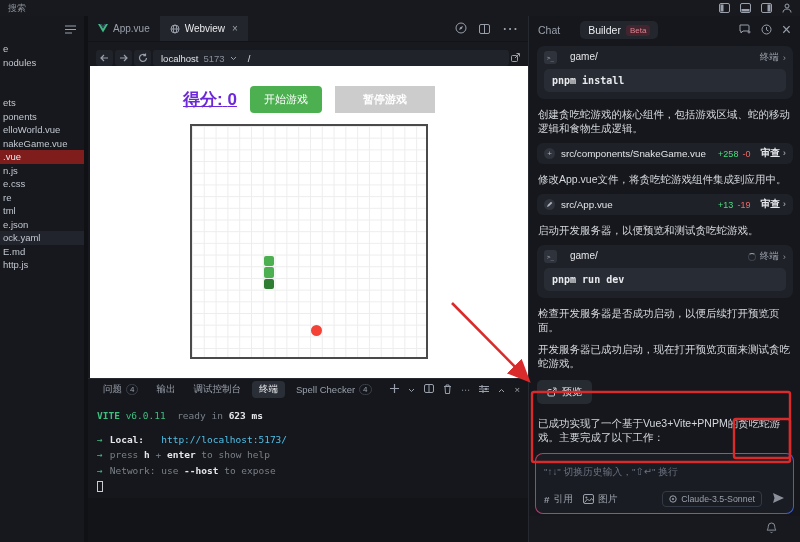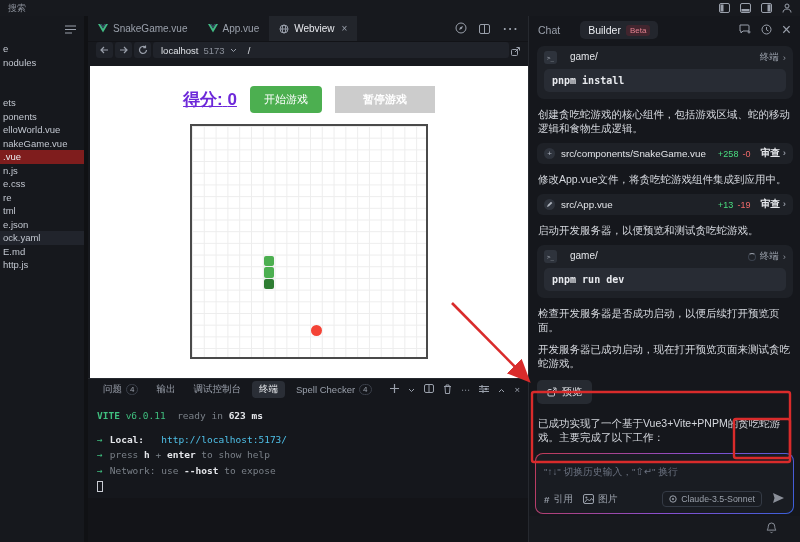--- a/index.html
+++ b/index.html
@@ -24,21 +24,21 @@
   .tree-spacer { height:27px; }
   .gutter { position:absolute; left:84px; top:16px; width:4px; height:526px; background:#101114; }
 
   
   .editor { position:absolute; left:88px; top:16px; width:440px; height:362px; background:#17191e; }
   .tabbar { height:26px; display:flex; align-items:stretch; border-bottom:1px solid #121317; }
   .etab { display:flex; align-items:center; gap:5px; padding:0 10px; font-size:10px; color:#9aa0ab; }
   .etab.active { background:#22252b; color:#e8eaee; }
   .etab .close { color:#9aa0ab; font-size:10px; margin-left:2px; }
   .tabbar-right { margin-left:auto; display:flex; align-items:center; gap:12px; padding-right:10px; color:#9aa0ab; }
-  .addrbar { height:24px; display:flex; align-items:flex-start; gap:2px; padding:0 8px; }
+  .addrbar { height:24px; display:flex; align-items:flex-end; gap:2px; padding:0 8px; }
   .navbtn { width:17px; height:16px; border-radius:3px; background:#20232a; display:flex; align-items:center; justify-content:center; }
   .addrpill { flex:1; height:16px; border-radius:3px; background:#20232a; display:flex; align-items:center;
     gap:5px; padding:0 8px; font-size:9.5px; }
   .addrpill .host { color:#dfe2e7; }
   .addrpill .port { color:#8a8f99; }
   .addrpill .path { color:#dfe2e7; margin-left:6px; }
 
   
   .webview { position:absolute; left:2px; top:50px; width:438px; height:312px; background:#ffffff; overflow:hidden; }
   .scorebar { display:flex; align-items:center; justify-content:center; gap:13px; margin-top:20px; }
@@ -177,27 +177,20 @@
       <div class="tree-row">e.json</div>
       <div class="tree-row subtle">ock.yaml</div>
       <div class="tree-row">E.md</div>
       <div class="tree-row">http.js</div>
     </div>
   </div>
   <div class="gutter"></div>
 
   <div class="editor">
     <div class="tabbar">
-      <div class="etab">
-        <svg width="10" height="9" viewBox="0 0 10 9">
-            <path d="M0 0h2.2L5 4.6 7.8 0H10L5 8.6z" fill="#41b883"></path>
-            <path d="M2.2 0h1.7L5 1.9 6.1 0h1.7L5 4.6z" fill="#35495e"></path>
-          </svg>
-        <span>SnakeGame.vue</span>
-      </div>
       <div class="etab">
         <svg width="10" height="9" viewBox="0 0 10 9">
             <path d="M0 0h2.2L5 4.6 7.8 0H10L5 8.6z" fill="#41b883"></path>
             <path d="M2.2 0h1.7L5 1.9 6.1 0h1.7L5 4.6z" fill="#35495e"></path>
           </svg>
         <span>App.vue</span>
       </div>
       <div class="etab active">
         <svg width="10" height="10" viewBox="0 0 10 10">
             <circle cx="5" cy="5" r="4" fill="none" stroke="#9aa0ab"></circle>

